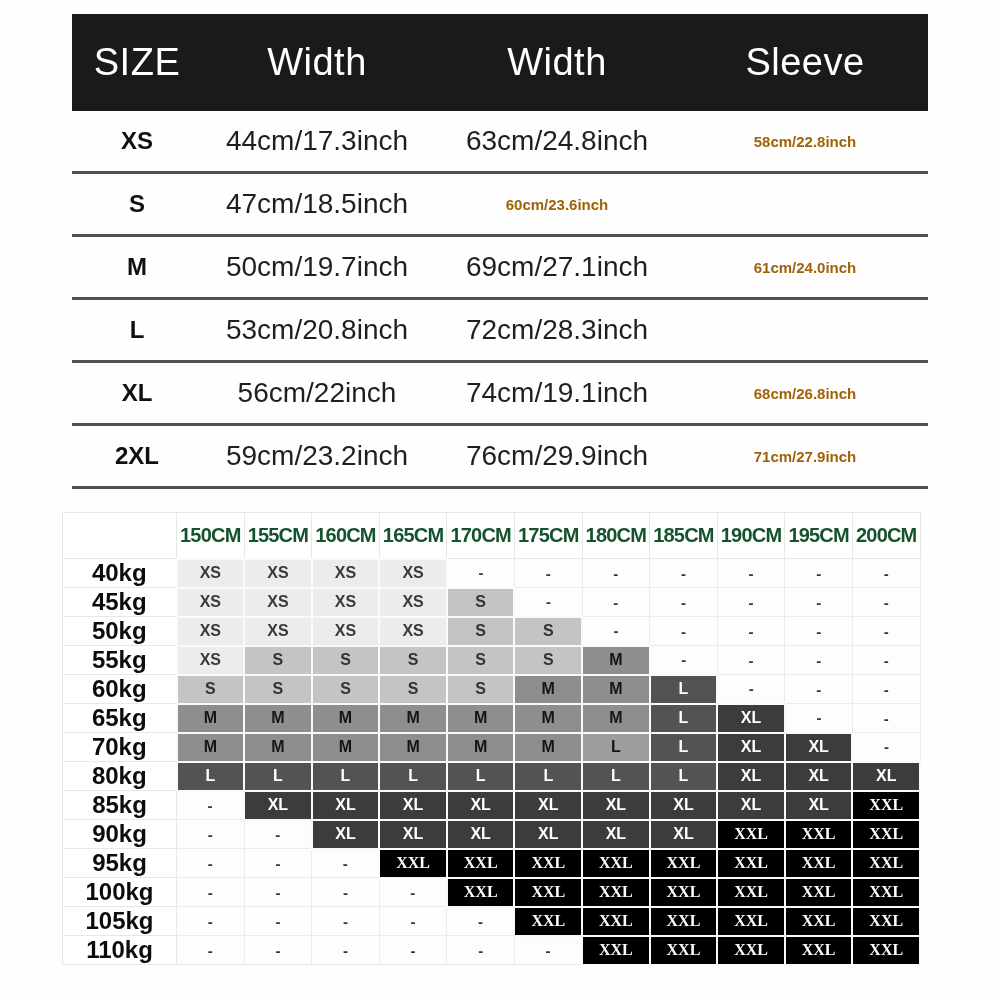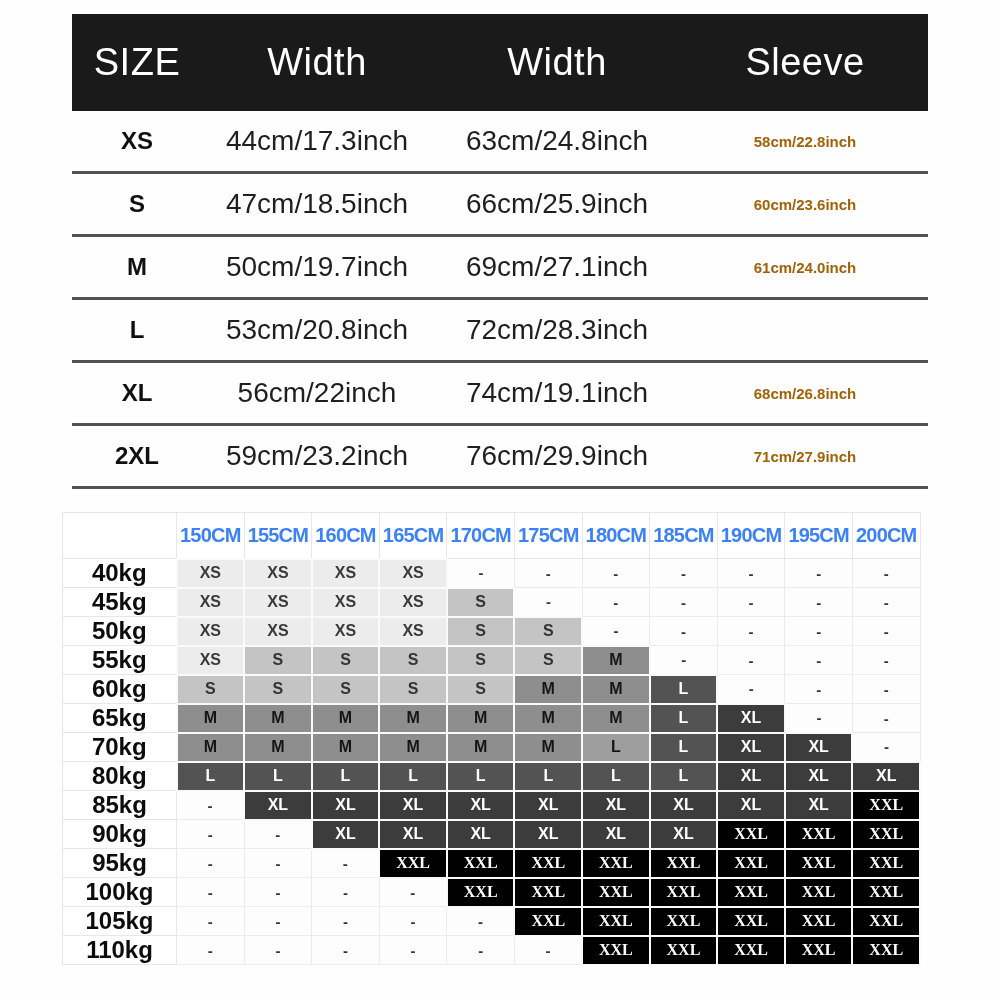--- a/index.html
+++ b/index.html
@@ -29,21 +29,21 @@
   table.matrix col.labelcol{width:114px;}
   table.matrix col.hcol{width:67.6px;}
   table.matrix td,table.matrix th{
     padding:0;text-align:center;vertical-align:middle;overflow:hidden;white-space:nowrap;
   }
   tr.hdr{height:46px;}
   tr.datarow{height:28.6px;padding-left:41px;}
   .corner{background:#fff;border:1px solid #e7e7e7;}
   .hh{
     background:#fff;border:1px solid #e7e7e7;
-    font-size:20px;font-weight:bold;letter-spacing:-0.8px;color:#3b82f6;
+    font-size:20px;font-weight:bold;letter-spacing:-0.8px;color:#14532d;
   }
   .wl{
     background:#fff;border:1px solid #e7e7e7;
     font-size:24px;font-weight:bold;color:#0c0c0c;
   }
   .cell{font-size:16px;font-weight:bold;border:2px solid #fafafa;}
   .cell.xs {background:#ececec;color:#3a3a3a;}
   .cell.s  {background:#c4c4c4;color:#333333;}
   .cell.m  {background:#8e8e8e;color:#151515;}
   .cell.l  {background:#535353;color:#ffffff;}
@@ -67,21 +67,20 @@
     <div id="size-rows">
         <div class="size-row">
           <span class="sz">XS</span>
           <span class="wv">44cm/17.3inch</span>
           <span class="lv">63cm/24.8inch</span>
           <span class="sv">58cm/22.8inch</span>
         </div>
         <div class="size-row">
           <span class="sz">S</span>
           <span class="wv">47cm/18.5inch</span>
-          <span class="lv">66cm/25.9inch</span>
           <span class="sv">60cm/23.6inch</span>
         </div>
         <div class="size-row">
           <span class="sz">M</span>
           <span class="wv">50cm/19.7inch</span>
           <span class="lv">69cm/27.1inch</span>
           <span class="sv">61cm/24.0inch</span>
         </div>
         <div class="size-row">
           <span class="sz">L</span>

